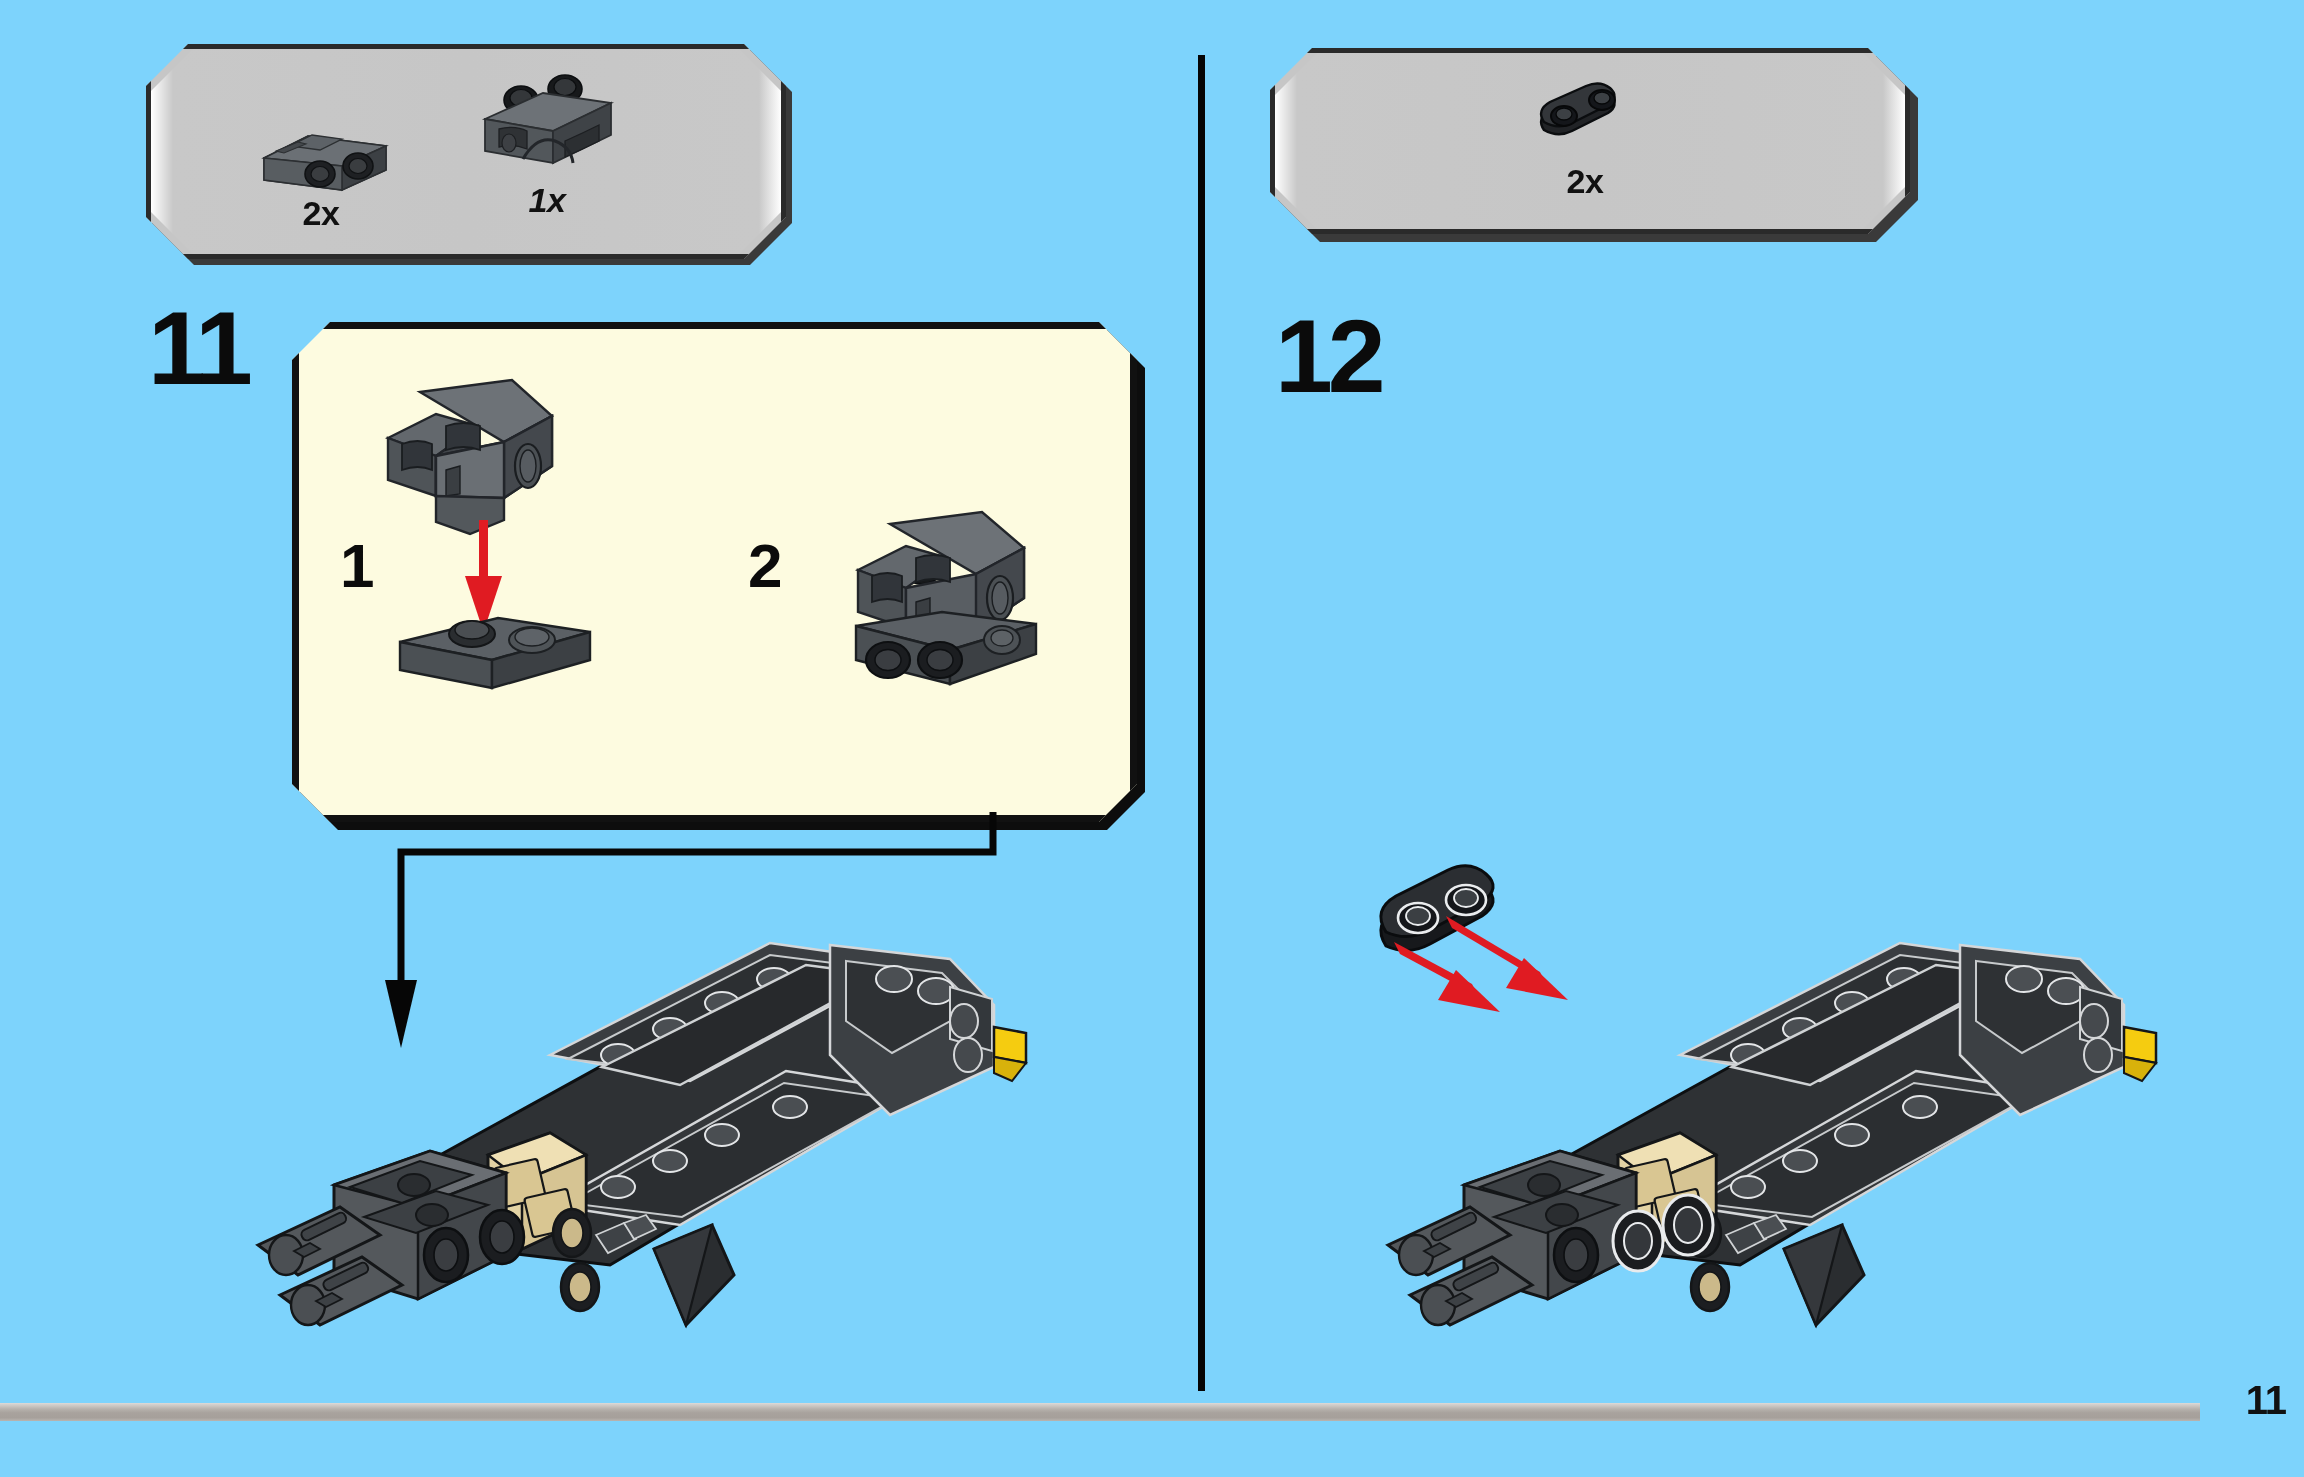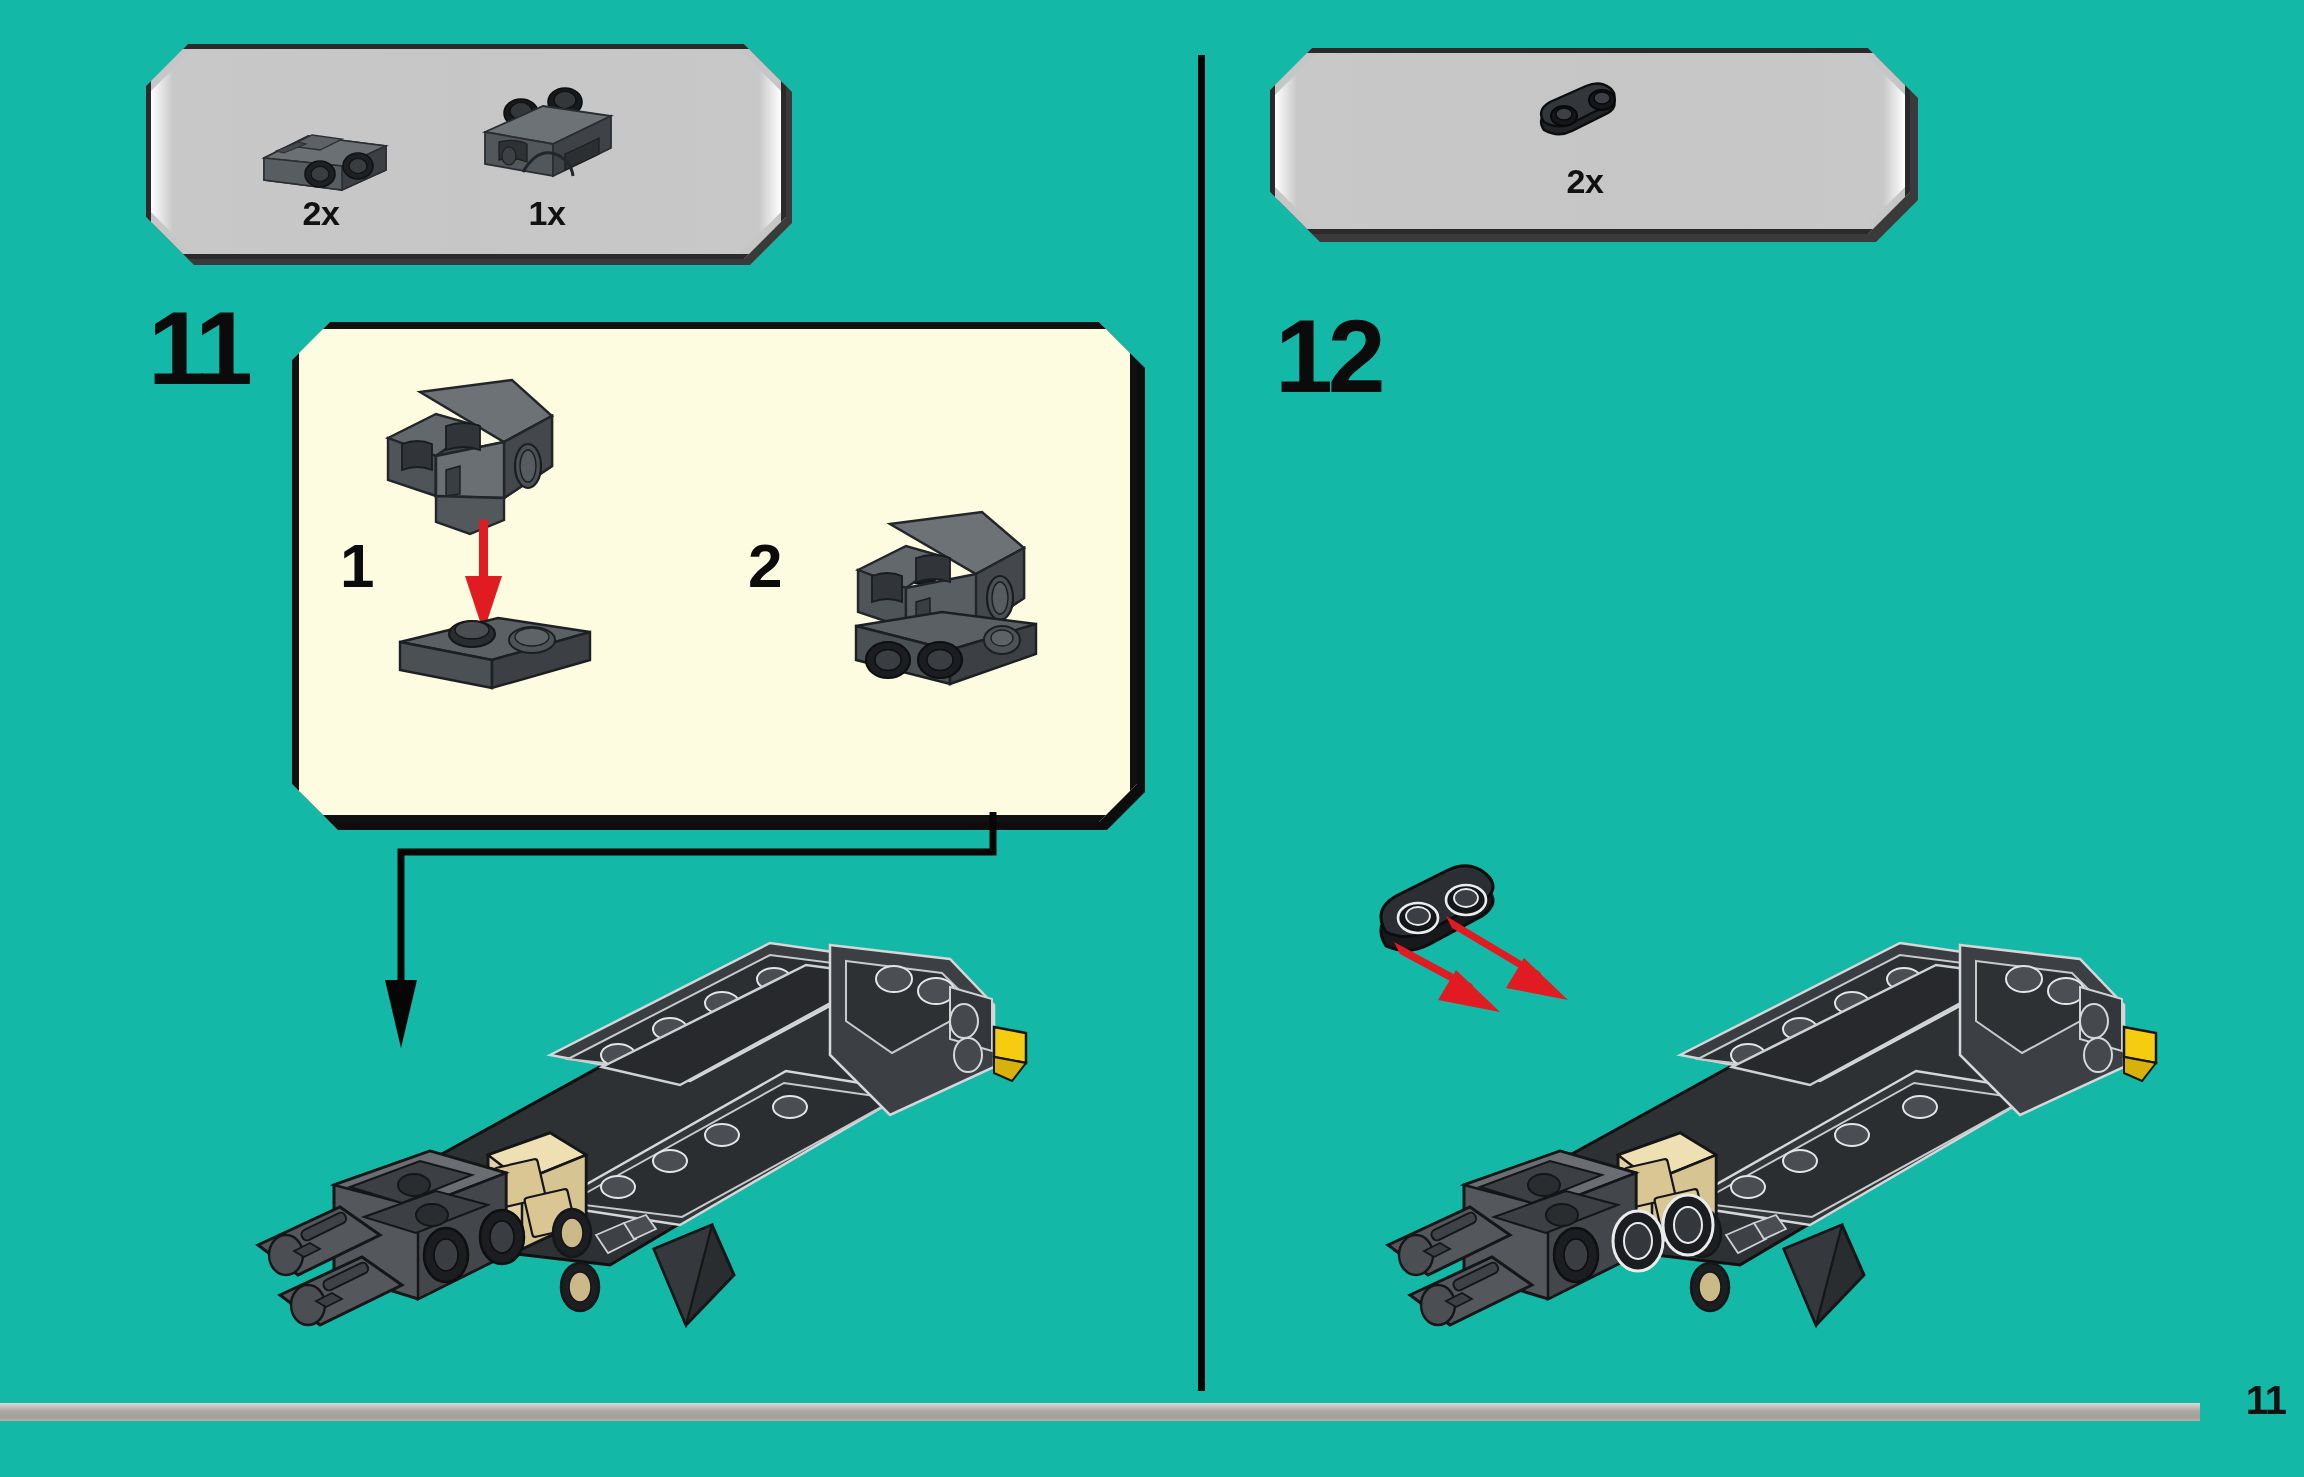--- a/index.html
+++ b/index.html
@@ -12,21 +12,21 @@
     height: 1477px;
     position: relative;
     overflow: hidden;
     font-family: "Liberation Sans", sans-serif;
   }
 
   
   #page {
     position: absolute;
     inset: 0;
-    background: #14b8a6;
+    background: #7dd3fc;
   }
 
   
   .divider-v {
     position: absolute;
     left: 1198px;
     top: 55px;
     width: 7px;
     height: 1336px;
     background: #050505;
@@ -168,21 +168,21 @@
         <ellipse cx="74" cy="70" rx="9" ry="7.5" fill="#3a3d40" stroke="#101214" stroke-width="1.2"></ellipse>
         <ellipse cx="112" cy="62" rx="15" ry="13" fill="#1e2023" stroke="#101214" stroke-width="1.6"></ellipse>
         <ellipse cx="112" cy="62" rx="9" ry="7.5" fill="#3a3d40" stroke="#101214" stroke-width="1.2"></ellipse>
 
         <polygon points="30,47 52,38 60,40 38,49" fill="#45494d" stroke="#2c2f32" stroke-width="1.1"></polygon>
       </g>
     </svg>
     <div class="part-count">2x</div>
   </div>
 
-  <div class="part-entry" style="left:452px; top:80px; width:190px;">
+  <div class="part-entry" style="left:452px; top:67px; width:190px;font-style:italic;">
     <svg class="art" style="position:relative; display:block; margin:0 auto;" width="165" height="110" viewBox="0 0 165 110">
       <g>
 
         <ellipse cx="56" cy="33" rx="17" ry="14" fill="#17191b" stroke="#0c0e10" stroke-width="1.6"></ellipse>
         <ellipse cx="56" cy="31" rx="11" ry="8.5" fill="#34373a" stroke="#0c0e10" stroke-width="1.2"></ellipse>
         <ellipse cx="100" cy="22" rx="17" ry="14" fill="#17191b" stroke="#0c0e10" stroke-width="1.6"></ellipse>
         <ellipse cx="100" cy="20" rx="11" ry="8.5" fill="#34373a" stroke="#0c0e10" stroke-width="1.2"></ellipse>
 
         <polygon points="20,52 78,26 146,36 88,64" fill="#6d7277" stroke="#2b2e31" stroke-width="1.8"></polygon>
 

